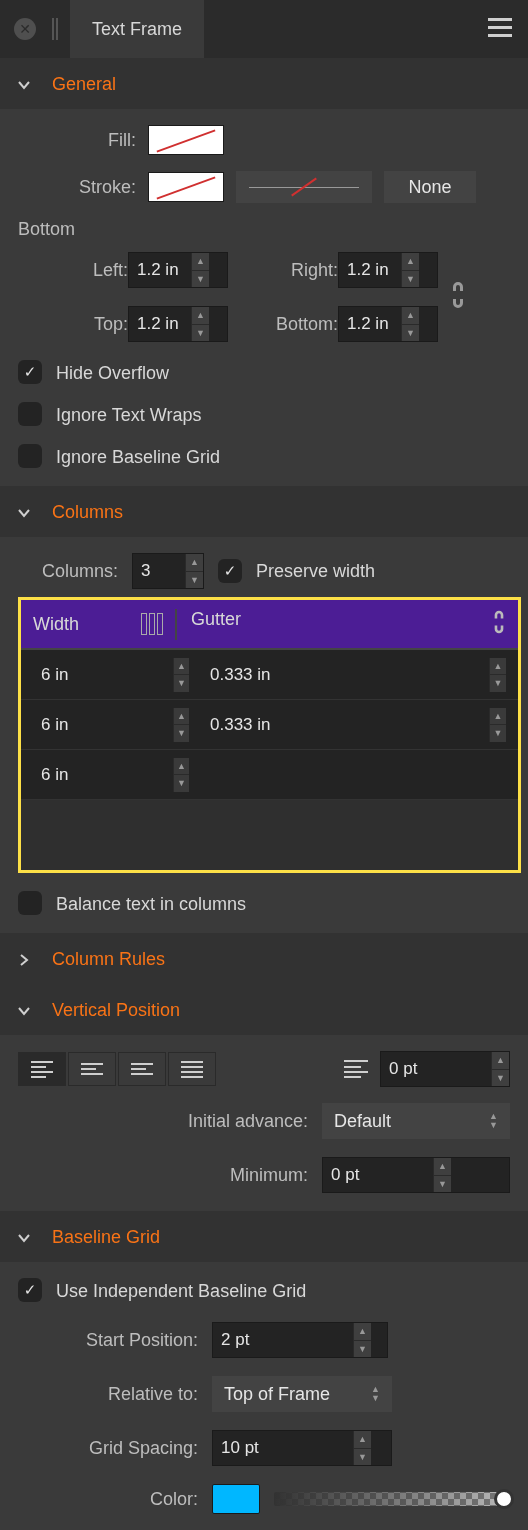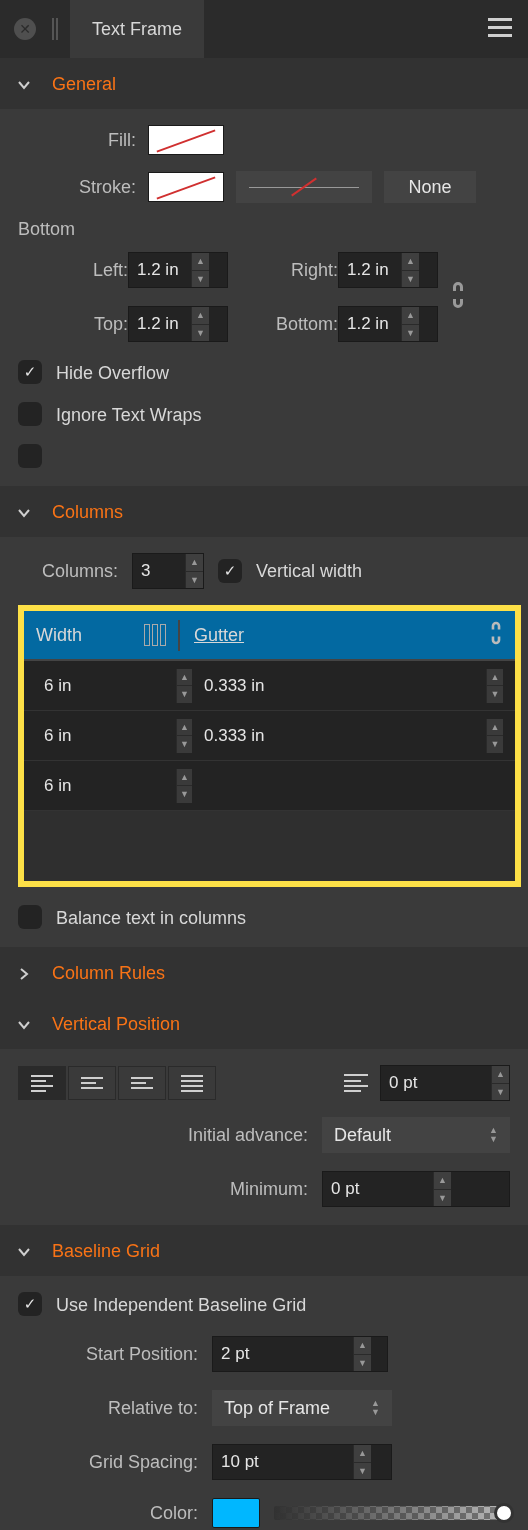--- a/index.html
+++ b/index.html
@@ -137,32 +137,32 @@
   .checkbox{
     width:24px;height:24px;border-radius:6px;background:#232323;
     display:flex;align-items:center;justify-content:center;color:#e6e6e6;
   }
   .checkbox.checked::after{content:"✓";font-size:15px;}
   .columns-body{background:#3a3a3a;padding:16px 7px 18px 18px;}
   .columns-top{display:flex;align-items:center;gap:14px;}
   .columns-top .lbl{color:#bdbdbd;width:100px;text-align:right;}
   .columns-top .num-field input{width:52px;}
   .table{
-    margin-top:16px;background:#0369a1;border:6px solid #fde047;
+    margin-top:8px;background:#4c1d95;border:3px solid #fde047;
   }
   .thead{
     display:flex;align-items:center;height:50px;padding:0 12px;gap:12px;
     border-bottom:2px solid #444;
   }
   .thead .col1{flex:0 0 130px;display:flex;align-items:center;gap:10px;}
-  .thead .col2{flex:1;display:flex;align-items:center;justify-content:space-between;border-left:2px solid #444;padding-left:14px;text-decoration:underline;}
+  .thead .col2{flex:1;display:flex;justify-content:space-between;border-left:2px solid #444;padding-left:14px;}
   .cols-icon{display:inline-flex;gap:2px;}
   .cols-icon span{width:6px;height:22px;border:1px solid #aaa;}
   .trow{
-    display:flex;height:50px;padding:0 12px;gap:4px;
+    display:flex;height:50px;padding:0 12px;gap:13px;
     background:#232323;border-bottom:1px solid #333;
   }
   .trow .cell{flex:0 0 156px;display:flex;align-items:center;}
   .trow .cell2{flex:1;display:flex;align-items:center;}
   .trow .num-field{height:34px;background:transparent;border:none;width:100%;}
   .trow .num-field input{width:100%;}
   .trow .spinner{background:#3a3a3a;}
   .empty-row{height:70px;background:#2f2f2f;}
   .vp-body{background:#3a3a3a;padding:16px 18px 18px 18px;}
   .align-group{display:flex;gap:2px;}
@@ -289,20 +289,21 @@
   <div class="checkbox-row">
     <div class="checkbox checked"></div>
     <span>Hide Overflow</span>
   </div>
   <div class="checkbox-row">
     <div class="checkbox"></div>
     <span>Ignore Text Wraps</span>
   </div>
   <div class="checkbox-row">
     <div class="checkbox"></div>
+    <span>Ignore Baseline Grid</span>
   </div>
 </div>
 
 <div class="section-header">
   <span class="chevron">
     <svg viewBox="0 0 12 12">
         <path d="M1 3 L6 9 L11 3" fill="none" stroke="#cfcfcf" stroke-width="2"></path>
       </svg>
   </span>
   <span>Columns</span>
@@ -311,21 +312,21 @@
   <div class="columns-top">
     <div class="lbl">Columns:</div>
     <div class="num-field">
       <input value="3" style="">
       <div class="spinner">
           <div>▲</div>
           <div>▼</div>
         </div>
     </div>
     <div class="checkbox checked"></div>
-    <span>Vertical width</span>
+    <span>Preserve width</span>
   </div>
 
   <div class="table">
     <div class="thead">
       <div class="col1">
         <span>Width</span>
         <span class="cols-icon" style="margin-left:auto;">
             <span></span>
             <span></span>
             <span></span>

